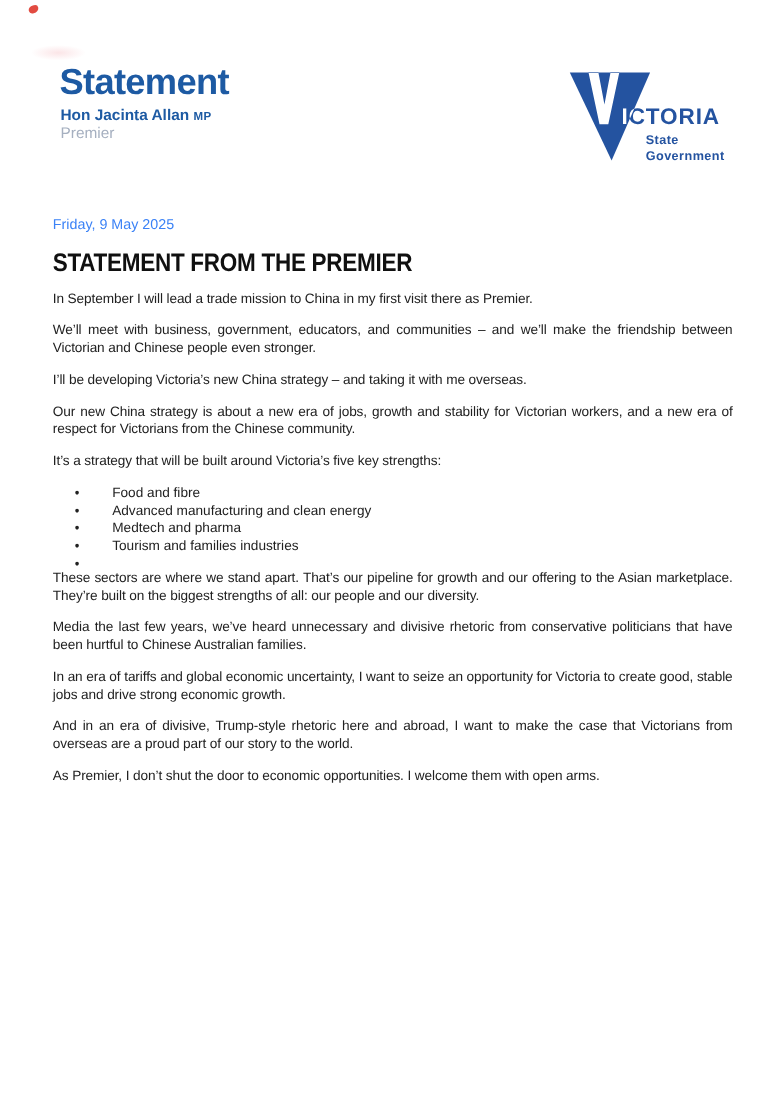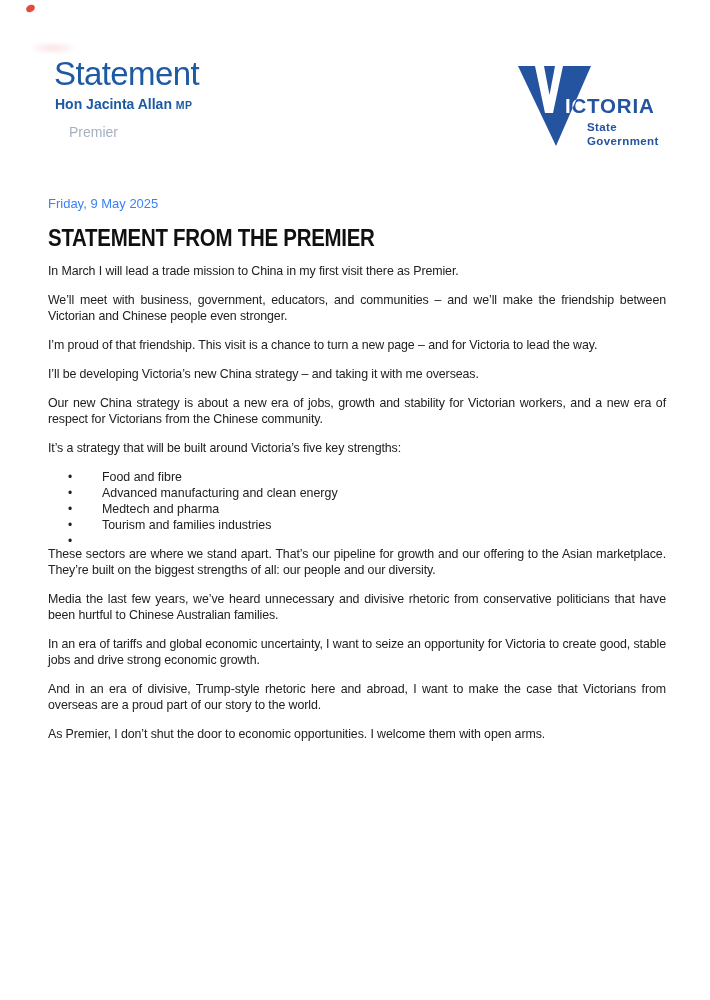--- a/index.html
+++ b/index.html
@@ -3,31 +3,31 @@
 <meta charset="utf-8">
 <style>
   html,body{margin:0;padding:0;background:#ffffff;}
   .page{
     position:relative;width:710px;height:1000px;background:#ffffff;
     font-family:"Liberation Sans",sans-serif;overflow:hidden;
   }
   
   .mast-title{
     position:absolute;left:54px;top:55px;
-    font-size:33px;font-weight:normal;letter-spacing:-0.6px;
+    font-size:33px;font-weight:bold;letter-spacing:-0.6px;
     color:var(--brand-blue);
   }
   .mast-author{
     position:absolute;left:55px;top:96px;
     font-size:14px;font-weight:bold;color:var(--brand-blue);
   }
   .postnom{font-size:10.5px;letter-spacing:0.4px;}
   .mast-role{
-    position:absolute;left:55px;top:124px;
-    font-size:14px;color:var(--muted-gray);margin-left:14px;
+    position:absolute;left:55px;top:112px;
+    font-size:14px;color:var(--muted-gray);
   }
   
   .red-mark{
     position:absolute;left:26px;top:5px;width:9px;height:7px;
     border-radius:55% 40% 60% 45%;background:var(--artifact-red);
     transform:rotate(-14deg);opacity:0.92;
   }
   .pink-smudge{
     position:absolute;left:28px;top:41px;width:50px;height:14px;border-radius:50%;
     background:radial-gradient(closest-side,rgba(235,125,135,0.20),rgba(235,125,135,0));
@@ -96,23 +96,22 @@
       </g>
       <text class="tagline" x="82" y="76" fill="#2453a0">State</text>
       <text class="tagline" x="82" y="90" fill="#2453a0">Government</text>
     </svg>
   </div>
 
   <main class="content">
     <div class="date">Friday, 9 May 2025</div>
     <h1 class="heading">STATEMENT FROM THE PREMIER</h1>
     <div id="doc-body">
-        <p class="para">In March I will lead a trade mission to China in my first visit there as Premier.</p>
+        <p class="para">In September I will lead a trade mission to China in my first visit there as Premier.</p>
         <p class="para">We’ll meet with business, government, educators, and communities – and we’ll make the friendship between Victorian and Chinese people even stronger.</p>
-        <p class="para">I’m proud of that friendship. This visit is a chance to turn a new page – and for Victoria to lead the way.</p>
         <p class="para">I’ll be developing Victoria’s new China strategy – and taking it with me overseas.</p>
         <p class="para">Our new China strategy is about a new era of jobs, growth and stability for Victorian workers, and a new era of respect for Victorians from the Chinese community.</p>
         <p class="para">It’s a strategy that will be built around Victoria’s five key strengths:</p>
         <div class="bullets">
           <div class="bullet-row"><span class="dot">•</span><span class="bullet-text">Food and fibre</span></div>
           <div class="bullet-row"><span class="dot">•</span><span class="bullet-text">Advanced manufacturing and clean energy</span></div>
           <div class="bullet-row"><span class="dot">•</span><span class="bullet-text">Medtech and pharma</span></div>
           <div class="bullet-row"><span class="dot">•</span><span class="bullet-text">Tourism and families industries</span></div>
           <div class="bullet-row"><span class="dot">•</span></div>
         </div>

